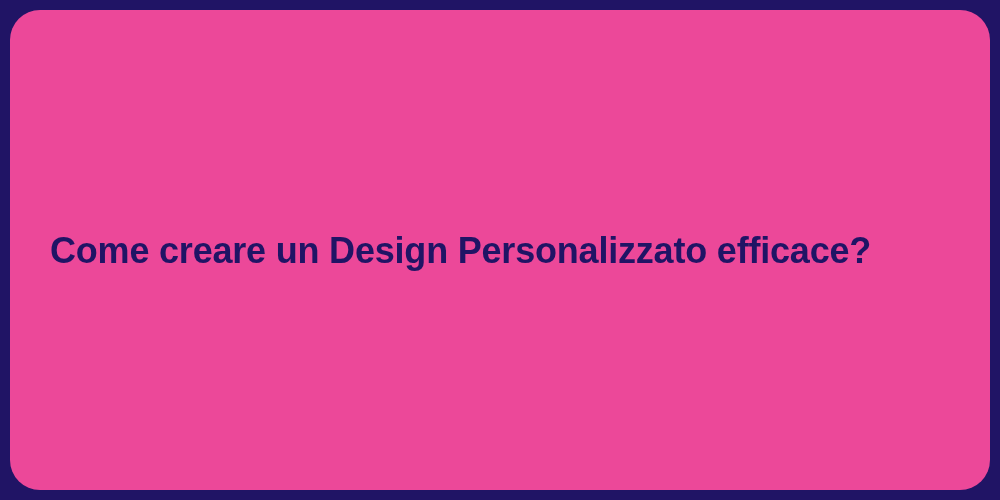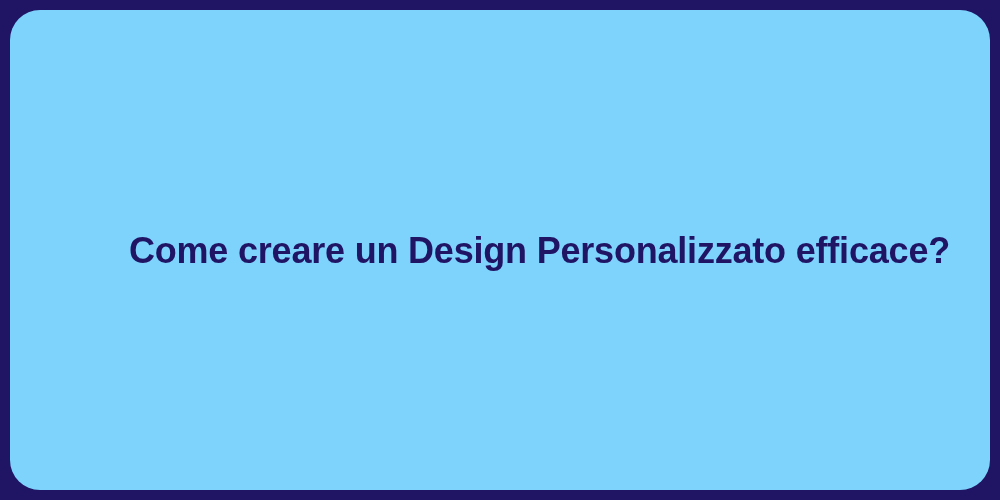--- a/index.html
+++ b/index.html
@@ -25,25 +25,25 @@
   }
 
   
   #card {
     position: absolute;
     left: 10px;
     top: 10px;
     width: 980px;
     height: 480px;
     box-sizing: border-box;
-    background: #7dd3fc;
+    background: #ec4899;
     border-radius: 30px;
     display: flex;
     align-items: center;
-    justify-content: flex-end;
+    justify-content: flex-start;
     overflow: hidden;
   }
 
   #headline {
     margin: 0;
     padding: 0 40px;
     font-family: "Liberation Sans", "DejaVu Sans", sans-serif;
     font-size: 36px;
     font-weight: 700;
     line-height: 1.25;

